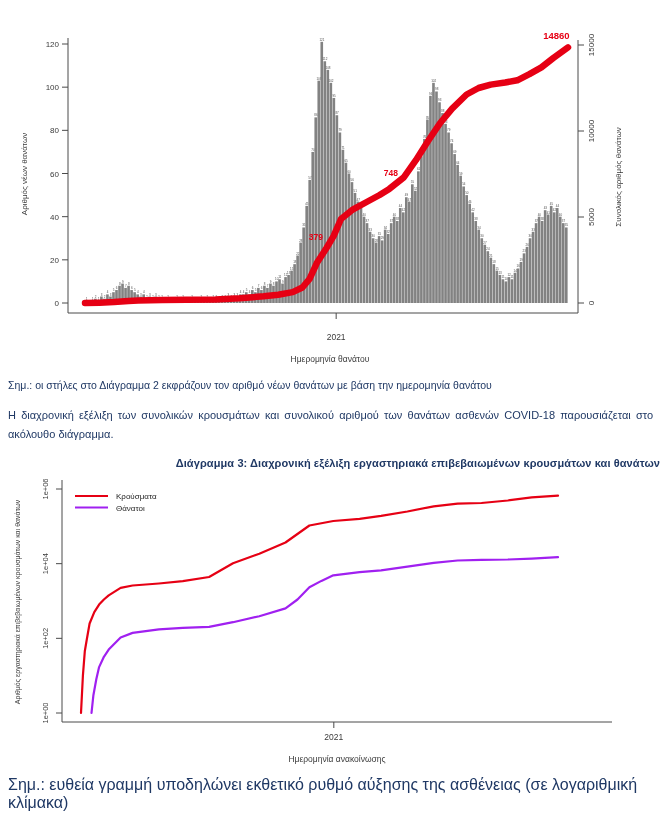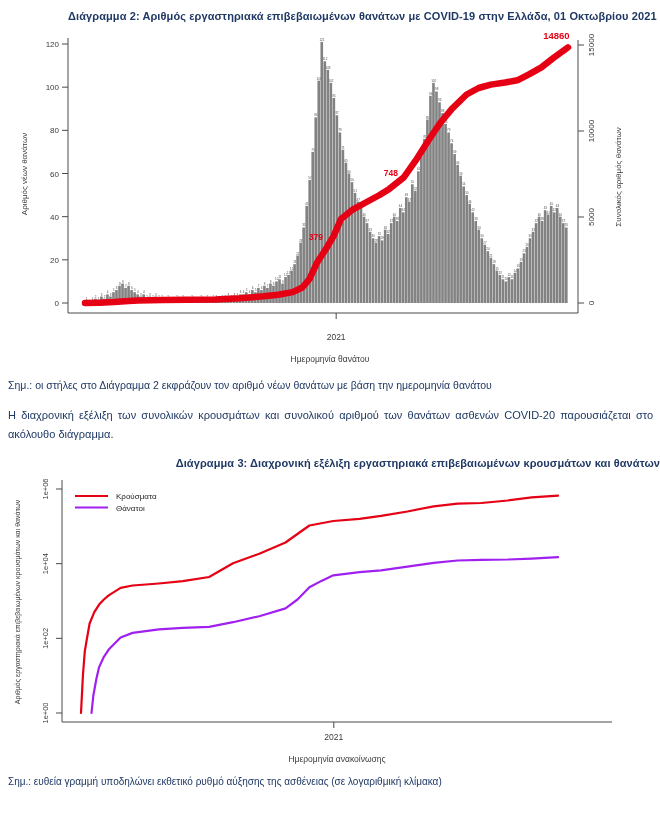--- a/index.html
+++ b/index.html
@@ -5,21 +5,21 @@
   html,body{margin:0;padding:0;background:#fff;}
   #page{position:relative;width:660px;height:822px;background:#fff;overflow:hidden;
         font-family:"Liberation Sans","DejaVu Sans",sans-serif;}
   #charts{position:absolute;left:0;top:0;width:660px;height:822px;}
   .txt{position:absolute;color:#1f3864;}
   .chart-title{font-weight:700;font-size:11px;letter-spacing:0.1px;}
   #t1{left:68px;top:10px;}
   #n1{left:8px;top:379px;font-size:10.5px;}
   #para{left:8px;top:406px;width:645px;font-size:11px;line-height:19px;text-align:justify;}
   #t2{left:0;right:0;top:457px;text-align:right;}
-  #n2{left:8px;top:776px;font-size:10px;}
+  #n2{left:8px;top:776px;font-size:16px;}
   svg text{font-family:"Liberation Sans","DejaVu Sans",sans-serif;}
 </style>
 </head>
 <body>
 
 <div id="page">
   <svg id="charts" viewBox="0 0 660 822" xmlns="http://www.w3.org/2000/svg">
       <g>
         <line x1="68" y1="38" x2="68" y2="313" stroke="#4a4a4a" stroke-width="1"></line>
         <line x1="68" y1="313" x2="578" y2="313" stroke="#4a4a4a" stroke-width="1"></line>
@@ -393,22 +393,21 @@
         <text transform="translate(20 602) rotate(-90)" text-anchor="middle" font-size="7" fill="#3a3a3a">Αριθμός εργαστηριακά επιβεβαιωμένων κρουσμάτων και θανάτων</text>
         <polyline points="81.0,713.0 82.9,675.7 84.8,651.3 86.7,640.0 89.6,623.5 94.3,612.2 99.1,604.6 103.9,599.5 108.7,595.4 120.6,587.9 132.6,585.5 158.9,583.5 182.8,581.2 209.1,577.0 233.0,563.2 259.3,553.7 285.5,542.5 309.4,525.5 333.3,521.0 359.6,518.9 381.1,515.9 407.4,511.5 433.7,506.3 457.6,503.7 481.5,503.0 507.8,500.5 531.7,497.4 558.0,495.6" fill="none" stroke="#e60014" stroke-width="2.2" stroke-linecap="round" stroke-linejoin="round"></polyline>
         <polyline points="91.5,713.0 93.4,695.2 96.3,679.3 99.1,667.1 103.9,656.8 108.7,649.6 120.6,637.5 132.6,632.9 158.9,629.3 182.8,627.8 209.1,626.9 233.0,622.2 259.3,616.2 285.5,608.4 297.5,599.5 309.4,587.3 321.4,580.9 333.3,575.3 359.6,572.2 381.1,570.3 407.4,566.7 433.7,562.9 457.6,560.5 481.5,559.8 507.8,559.5 531.7,558.6 558.0,557.2" fill="none" stroke="#a020f0" stroke-width="2.2" stroke-linecap="round" stroke-linejoin="round"></polyline>
         <line x1="75" x2="108" y1="496" y2="496" stroke="#e60014" stroke-width="2.2"></line>
         <text x="116" y="499" font-size="8" fill="#222222">Κρούσματα</text>
         <line x1="75" x2="108" y1="507.5" y2="507.5" stroke="#a020f0" stroke-width="2.2"></line>
         <text x="116" y="510.5" font-size="8" fill="#222222">Θάνατοι</text>
       </g>
     </svg>
 
-  <div class="txt chart-title" id="t1">Διάγραμμα 2: Αριθμός εργαστηριακά επιβεβαιωμένων θανάτων με COVID-19 στην Ελλάδα, 01 Οκτωβρίου 2021</div>
 
   <div class="txt" id="n1">Σημ.: οι στήλες στο Διάγραμμα 2 εκφράζουν τον αριθμό νέων θανάτων με βάση την ημερομηνία θανάτου</div>
 
-  <div class="txt" id="para">Η διαχρονική εξέλιξη των συνολικών κρουσμάτων και συνολικού αριθμού των θανάτων ασθενών COVID-20 παρουσιάζεται στο ακόλουθο διάγραμμα.</div>
+  <div class="txt" id="para">Η διαχρονική εξέλιξη των συνολικών κρουσμάτων και συνολικού αριθμού των θανάτων ασθενών COVID-18 παρουσιάζεται στο ακόλουθο διάγραμμα.</div>
 
   <div class="txt chart-title" id="t2">Διάγραμμα 3: Διαχρονική εξέλιξη εργαστηριακά επιβεβαιωμένων κρουσμάτων και θανάτων</div>
 
   <div class="txt" id="n2">Σημ.: ευθεία γραμμή υποδηλώνει εκθετικό ρυθμό αύξησης της ασθένειας (σε λογαριθμική κλίμακα)</div>
 </div>
 
 </body></html>

